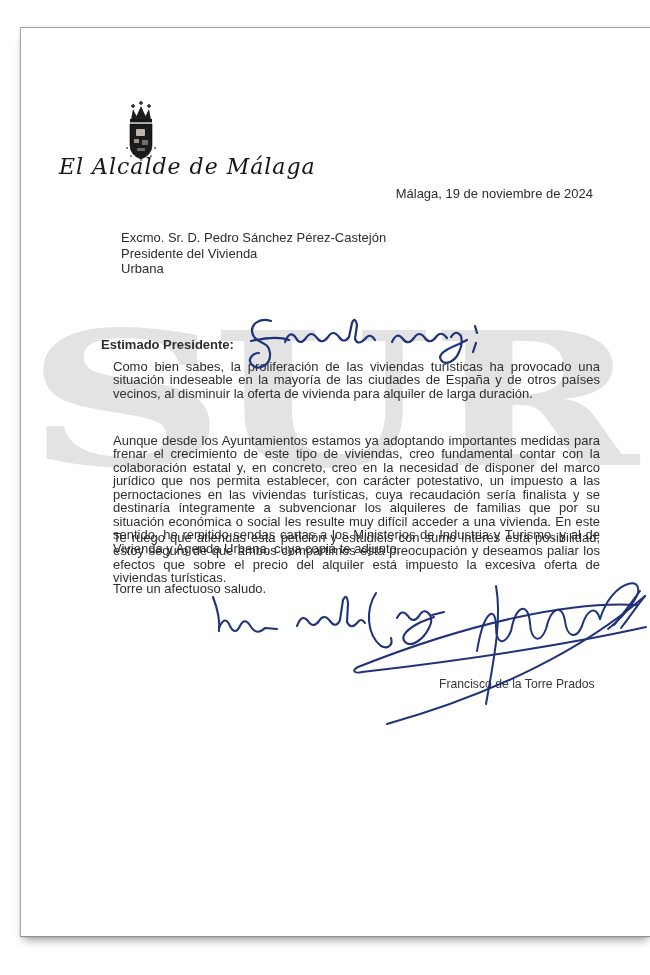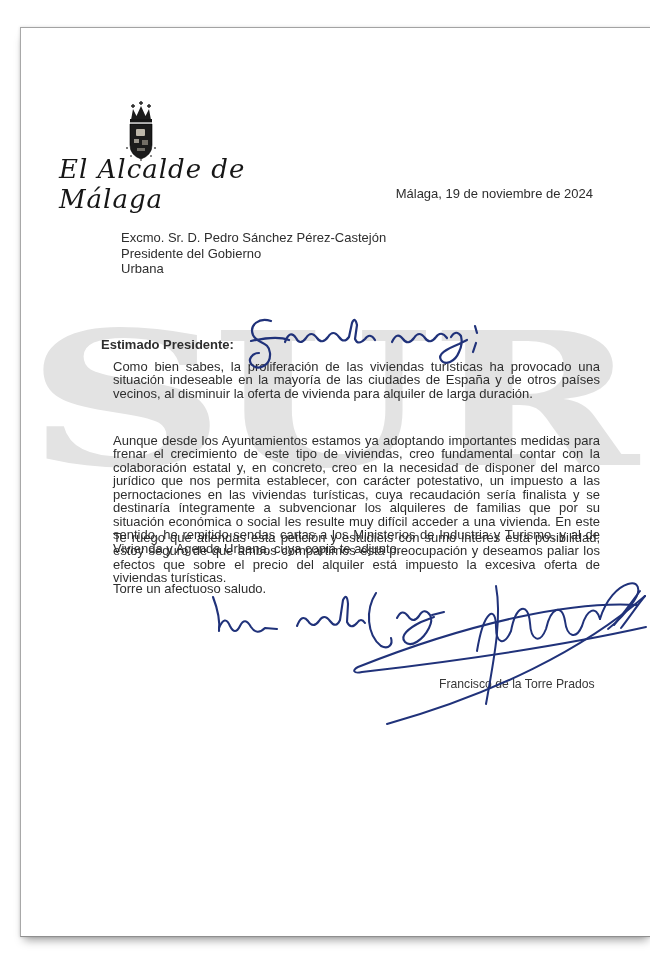--- a/index.html
+++ b/index.html
@@ -14,21 +14,21 @@
              font-family:"DejaVu Serif","Liberation Serif",serif;font-weight:bold;
              font-size:186px;line-height:186px;}
   .watermark span{display:inline-block;}
   .wm-s{transform:scaleX(1.5);transform-origin:left center;}
   .wm-u{transform:scaleX(1.35);transform-origin:center center;}
   .wm-r{transform:scaleX(1.35);transform-origin:right center;}
   
   .crest{position:absolute;left:102px;top:70px;width:36px;height:64px;z-index:2;}
   .office-script{position:absolute;left:38px;top:126px;width:260px;z-index:2;
                  font-family:"DejaVu Serif","Liberation Serif",serif;font-style:italic;
-                 font-size:26px;letter-spacing:1px;color:#161616;}
+                 font-size:22px;letter-spacing:1px;color:#161616;}
   
   .typed{position:absolute;z-index:2;color:#2e2e2e;font-size:13px;line-height:13.45px;}
   .dateline{left:92px;top:159px;width:480px;text-align:right;}
   .recipient{left:100px;top:202px;line-height:15.6px;}
   .salutation{left:80px;top:310px;font-weight:bold;}
   .para{left:92px;width:487px;text-align:justify;}
   .p1{top:332px;}
   .p2{top:383px;margin-top:23px;}
   .p3{top:503px;}
   .farewell{left:92px;top:554px;}
@@ -76,21 +76,21 @@
       <circle cx="28" cy="58" r="1" fill="#666"></circle>
       <circle cx="18" cy="62" r="1" fill="#666"></circle>
     </svg>
 
     <div class="office-script">El Alcalde de Málaga</div>
 
     <div class="typed dateline">Málaga, 19 de noviembre de 2024</div>
 
     <div class="typed recipient">
       <div>Excmo. Sr. D. Pedro Sánchez Pérez-Castejón</div>
-      <div>Presidente del Gobierno</div>
+      <div>Presidente del Vivienda</div>
       <div>Urbana</div>
     </div>
 
     <div class="typed salutation">Estimado Presidente:</div>
 
     <svg class="hand hw-greeting" width="252" height="64" viewBox="0 0 252 64" aria-label="Querido amigo:">
       <g class="ink" stroke-width="2.2">
         <path d="M32 8 C20 4 10 12 14 22 C18 31 30 28 31 40 C32 52 20 58 13 52 C8 47 13 40 20 40"></path>
         <path d="M12 28 C30 24 42 24 50 27"></path>
         <path d="M46 29 Q51 16 57 25 Q61 33 67 25 Q72 17 78 25 Q83 32 89 24 Q94 16 100 24 Q105 31 110 24 L113 10 Q116 3 118 12 L116 26 Q119 33 126 26 Q131 19 136 27"></path>

